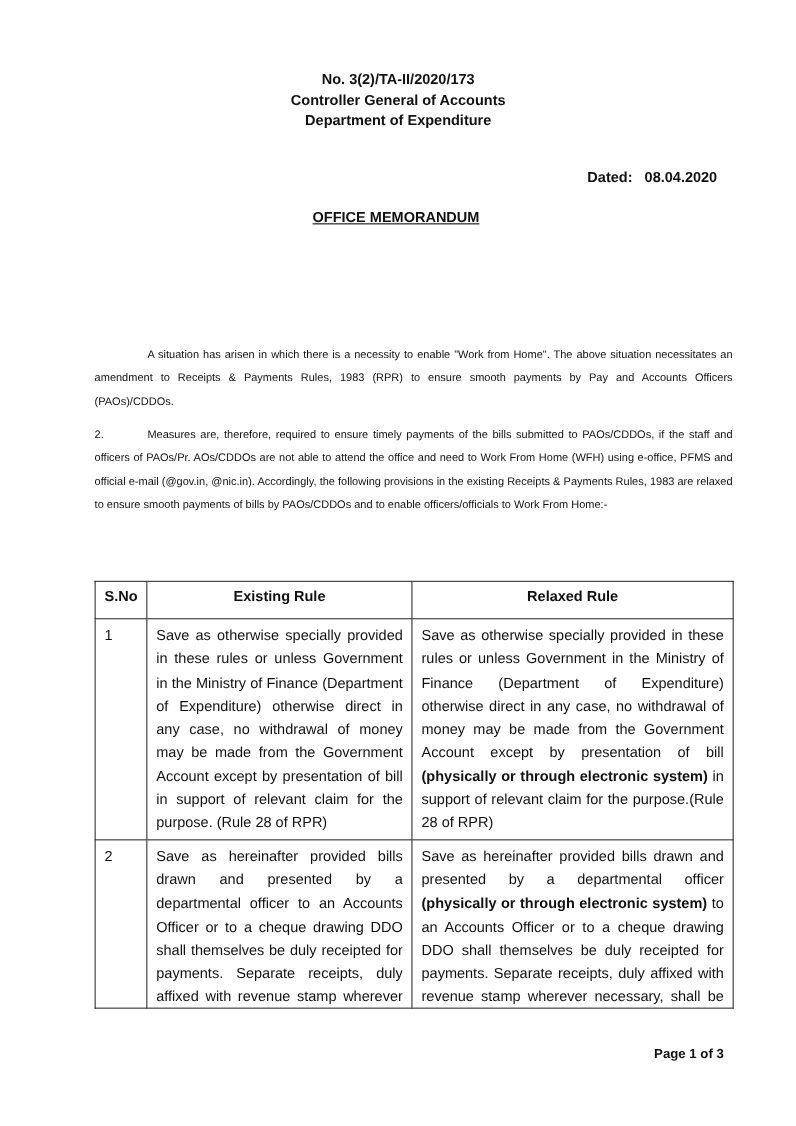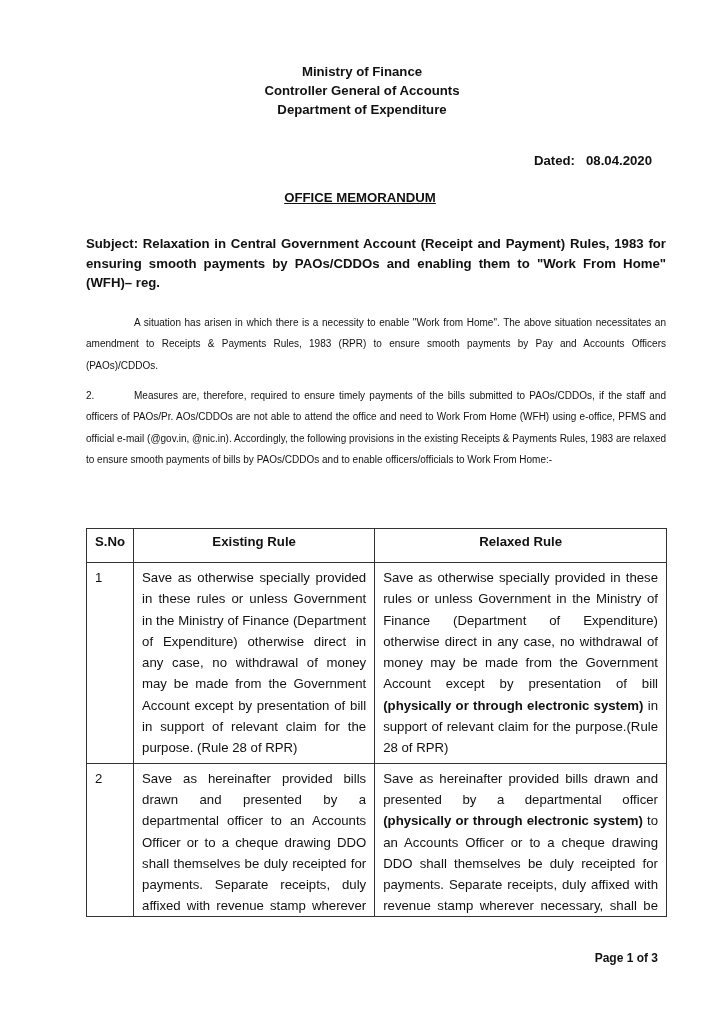--- a/index.html
+++ b/index.html
@@ -29,30 +29,29 @@
   .row2 .cell-clip { height: 148px; overflow: hidden; }
   b.hl { font-weight: bold; }
   .footer { position: absolute; right: 66px; top: 951px; font-weight: bold; font-size: 12px; margin-left: 42px; }
 </style>
 </head>
 <body>
 
 <div class="page">
 
   <div class="hdr" style="top:62px;">
-    <div>Ministry of Finance</div>
+    <div>No. 3(2)/TA-II/2020/173</div>
     <div>Controller General of Accounts</div>
     <div>Department of Expenditure</div>
   </div>
 
   <div class="dated"><span>Dated:</span>   <span>08.04.2020</span></div>
 
   <div class="om"><span>OFFICE MEMORANDUM</span></div>
 
-  <div class="subject">Subject: Relaxation in Central Government Account (Receipt and Payment) Rules, 1983 for ensuring smooth payments by PAOs/CDDOs and enabling them to "Work From Home"(WFH)– reg.</div>
 
   <div class="para p1">A situation has arisen in which there is a necessity to enable "Work from Home". The above situation necessitates an amendment to Receipts &amp; Payments Rules, 1983 (RPR) to ensure smooth payments by Pay and Accounts Officers (PAOs)/CDDOs.</div>
 
   <div class="para p2"><span class="num">2.</span><span>Measures are, therefore, required to ensure timely payments of the bills submitted to PAOs/CDDOs, if the staff and officers of PAOs/Pr. AOs/CDDOs are not able to attend the office and need to Work From Home (WFH) using e-office, PFMS and official e-mail (@gov.in, @nic.in). Accordingly, the following provisions in the existing Receipts &amp; Payments Rules, 1983 are relaxed to ensure smooth payments of bills by PAOs/CDDOs and to enable officers/officials to Work From Home:-</span></div>
 
   <table class="rules">
     <thead>
       <tr>
         <th class="sno">S.No</th>
         <th>Existing Rule</th>

